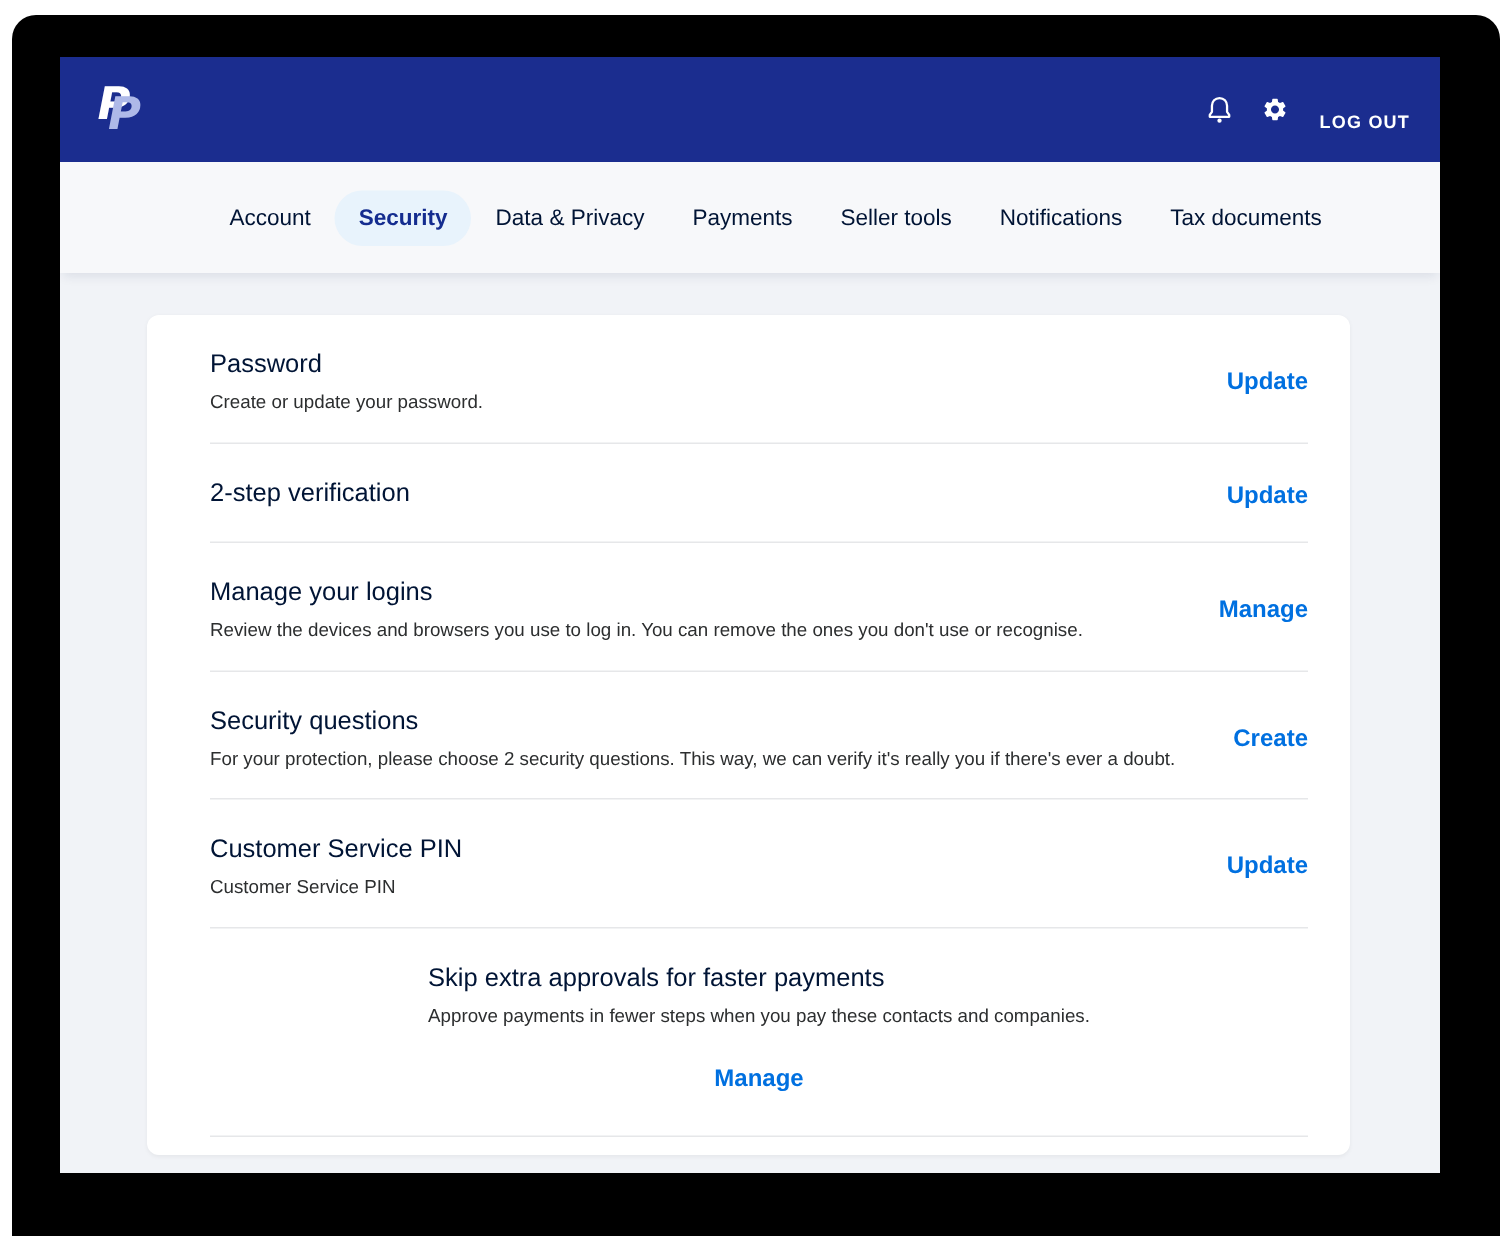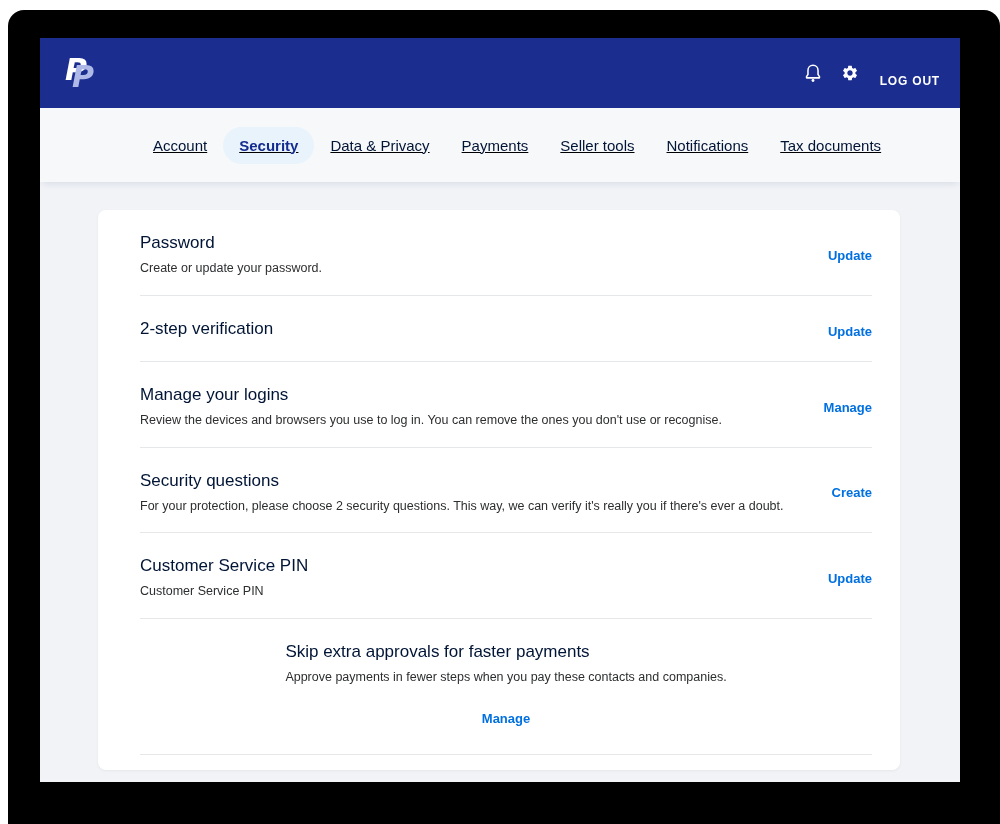--- a/index.html
+++ b/index.html
@@ -35,39 +35,39 @@
     cursor:pointer;white-space:nowrap;}
   .nav-right{margin-left:auto;display:flex;align-items:center;gap:17px;}
   .icon-btn{width:20px;height:20px;display:flex;align-items:center;
     justify-content:center;cursor:pointer;}
   .logout{color:#ffffff;font-size:12px;font-weight:700;letter-spacing:.8px;
     cursor:pointer;text-decoration:none;margin-left:3px;white-space:nowrap;margin-top:16px;}
 
   
   .tabbar{height:74px;background:var(--tabbar-bg,#f7f8fa);display:flex;
     padding-left:97px;position:relative;z-index:2;
-    box-shadow:0 4px 7px -2px rgba(20,35,80,.10);text-decoration:underline;}
+    box-shadow:0 4px 7px -2px rgba(20,35,80,.10);}
   .tab{padding:10px 16px;border-radius:20px;font-size:15px;color:var(--heading,#001435);
     text-decoration:none;cursor:pointer;white-space:nowrap;}
   .tab.active{background:var(--active-tab-bg,#e8f3fc);
     color:var(--active-tab-text,#142c8f);font-weight:700;}
 
   
   .page{height:760px;padding:28px 0 0 58px;}
   .card{width:802px;height:560px;background:#ffffff;border-radius:8px;
     overflow:hidden;box-shadow:0 1px 3px rgba(0,0,0,.05);
     padding:0 28px 0 42px;}
   .setting-row{display:flex;align-items:center;justify-content:space-between;
     gap:24px;padding:22px 0 16px;border-bottom:1px solid var(--divider,#e6e7e9);}
   .setting-row:last-child{padding-bottom:28px;flex-direction:column;}
   .row-text{max-width:665px;}
   .setting-title{font-size:17px;font-weight:400;color:var(--heading,#001435);
     line-height:1.25;margin-bottom:6px;}
   .setting-desc{font-size:12.5px;line-height:1.55;color:var(--body-text,#2c2e2f);}
-  .setting-action{font-size:13px;font-weight:700;color:var(--link,#0070e0);
+  .setting-action{font-size:16px;font-weight:700;color:var(--link,#0070e0);
     text-decoration:none;cursor:pointer;white-space:nowrap;flex:0 0 auto;}
 </style>
 </head>
 <body>
 
 <div class="device-frame">
   <div class="screen">
 
     <header class="navbar">
       <div class="logo">

